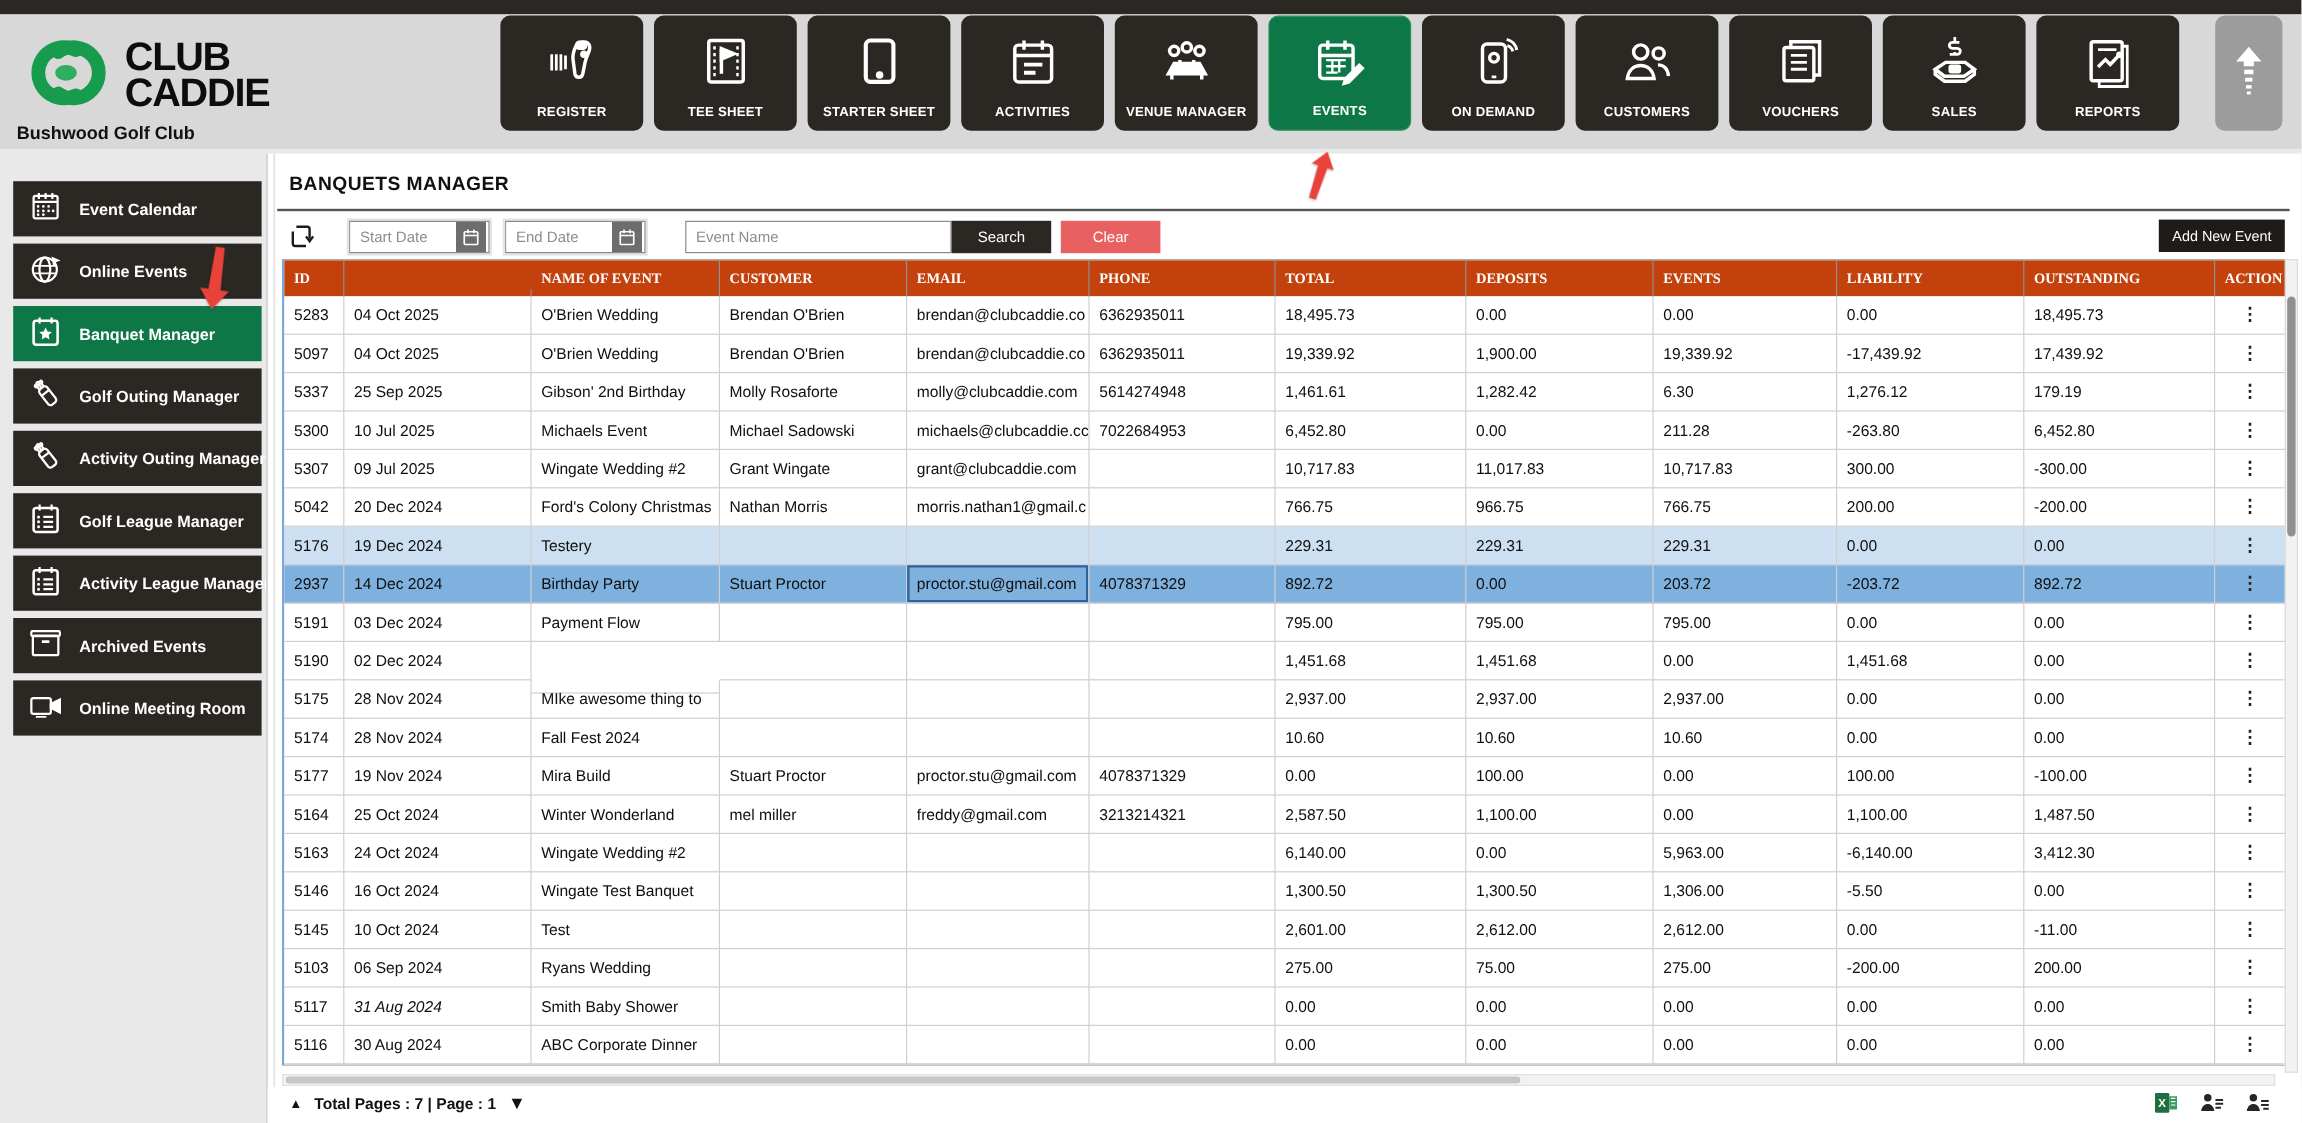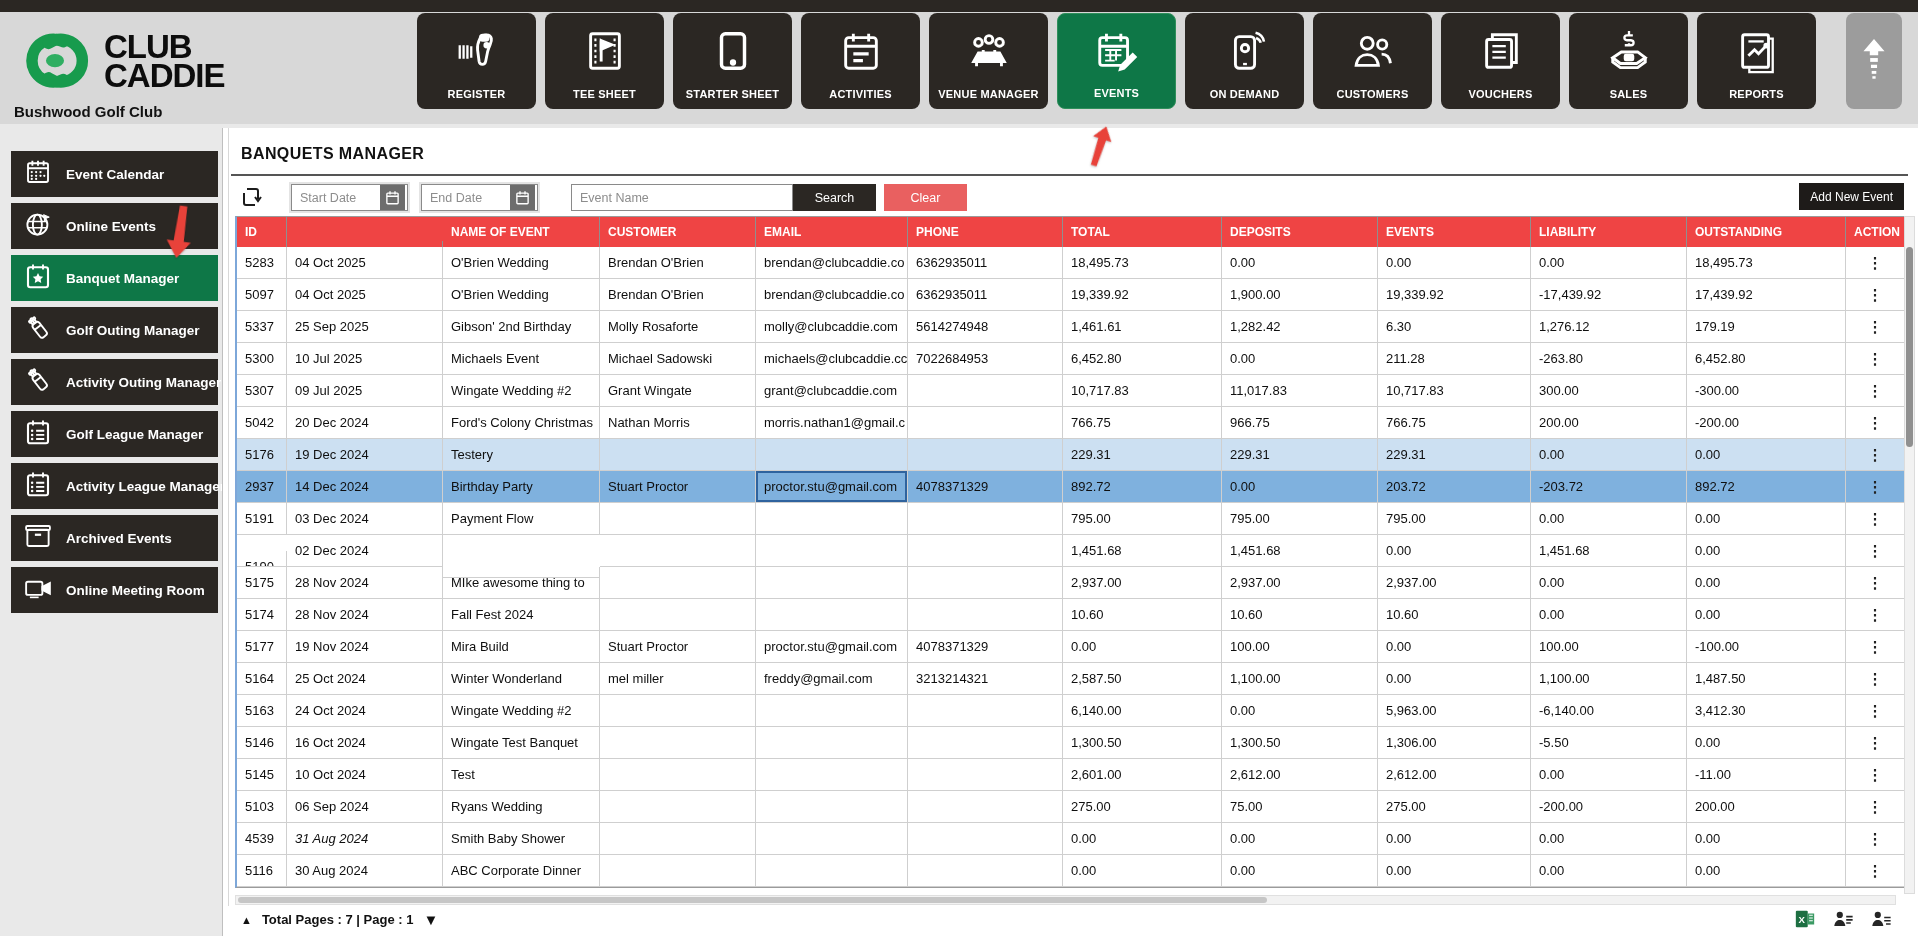--- a/index.html
+++ b/index.html
@@ -63,21 +63,21 @@
   .btn { position:absolute; top:9px; height:27px; border:none; color:#fff; font-size:12.5px;
          font-family:"Liberation Sans", sans-serif; cursor:pointer; }
   .search-btn { left:570px; width:83px; background:#2B2723; }
   .clear-btn  { left:661px; width:83px; background:#E96060; }
   .add-event-btn { position:absolute; right:14px; top:8px; height:27px; padding:0 11px; background:#1E1B19;
          color:#fff; font-size:12px; border:none; font-family:"Liberation Sans", sans-serif; cursor:pointer; }
 
   
   .table-wrap { position:absolute; left:12px; top:88px; width:1671px; border:1px solid #9b9b9b;
                 border-left:2px solid #7DA7D9; }
-  .thead { display:flex; background:#ef4444; height:30px; }
+  .thead { display:flex; background:#c2410c; height:30px;font-family:Liberation Serif, serif; }
   .th { color:#fff; font-size:12px; font-weight:bold; line-height:30px; padding-left:8px;
         border-right:1px solid #8f8f8f; white-space:nowrap; overflow:hidden; flex:none; cursor:pointer; }
   .trow { display:flex; height:32px; background:#fff; cursor:pointer; }
   .trow.light { background:#CCE0F2; }
   .trow.selected { background:#7FB1DE; }
   .td { font-size:13px; line-height:31px; padding-left:8px; border-right:1px solid #cfcfcf;
         border-bottom:1px solid #cfcfcf; white-space:nowrap; overflow:hidden; flex:none; color:#0f0f0f; }
   .td.focused { box-shadow:inset 0 0 0 2px #2F639E; }
   .td.action-cell { text-align:center; padding-left:0; font-size:15px; font-weight:bold; color:#222; }
 
@@ -524,21 +524,21 @@
           <div class="td" style="width: 152px;"></div>
           <div class="td" style="width: 155px;"></div>
           <div class="td" style="width: 159px;">795.00</div>
           <div class="td" style="width: 156px;">795.00</div>
           <div class="td" style="width: 153px;">795.00</div>
           <div class="td" style="width: 156px;">0.00</div>
           <div class="td" style="width: 159px;">0.00</div>
           <div class="td action-cell" style="width: 59px;"><span>⋮</span></div>
         </div>
         <div class="trow">
-          <div class="td" style="width: 50px; margin-top: 16px;">5190</div>
+          <div class="td" style="width: 50px;">5190</div>
           <div class="td" style="width: 156px;">02 Dec 2024</div>
           <div class="td" style="width: 157px; margin-top: 42px;">Add Ons Event</div>
           <div class="td" style="width: 156px;"></div>
           <div class="td" style="width: 152px;"></div>
           <div class="td" style="width: 155px;"></div>
           <div class="td" style="width: 159px;">1,451.68</div>
           <div class="td" style="width: 156px;">1,451.68</div>
           <div class="td" style="width: 153px;">0.00</div>
           <div class="td" style="width: 156px;">1,451.68</div>
           <div class="td" style="width: 159px;">0.00</div>
@@ -650,21 +650,21 @@
           <div class="td" style="width: 152px;"></div>
           <div class="td" style="width: 155px;"></div>
           <div class="td" style="width: 159px;">275.00</div>
           <div class="td" style="width: 156px;">75.00</div>
           <div class="td" style="width: 153px;">275.00</div>
           <div class="td" style="width: 156px;">-200.00</div>
           <div class="td" style="width: 159px;">200.00</div>
           <div class="td action-cell" style="width: 59px;"><span>⋮</span></div>
         </div>
         <div class="trow">
-          <div class="td" style="width: 50px;">4539</div>
+          <div class="td" style="width: 50px;">5117</div>
           <div class="td" style="width: 156px; font-style: italic;">31 Aug 2024</div>
           <div class="td" style="width: 157px;">Smith Baby Shower</div>
           <div class="td" style="width: 156px;"></div>
           <div class="td" style="width: 152px;"></div>
           <div class="td" style="width: 155px;"></div>
           <div class="td" style="width: 159px;">0.00</div>
           <div class="td" style="width: 156px;">0.00</div>
           <div class="td" style="width: 153px;">0.00</div>
           <div class="td" style="width: 156px;">0.00</div>
           <div class="td" style="width: 159px;">0.00</div>

